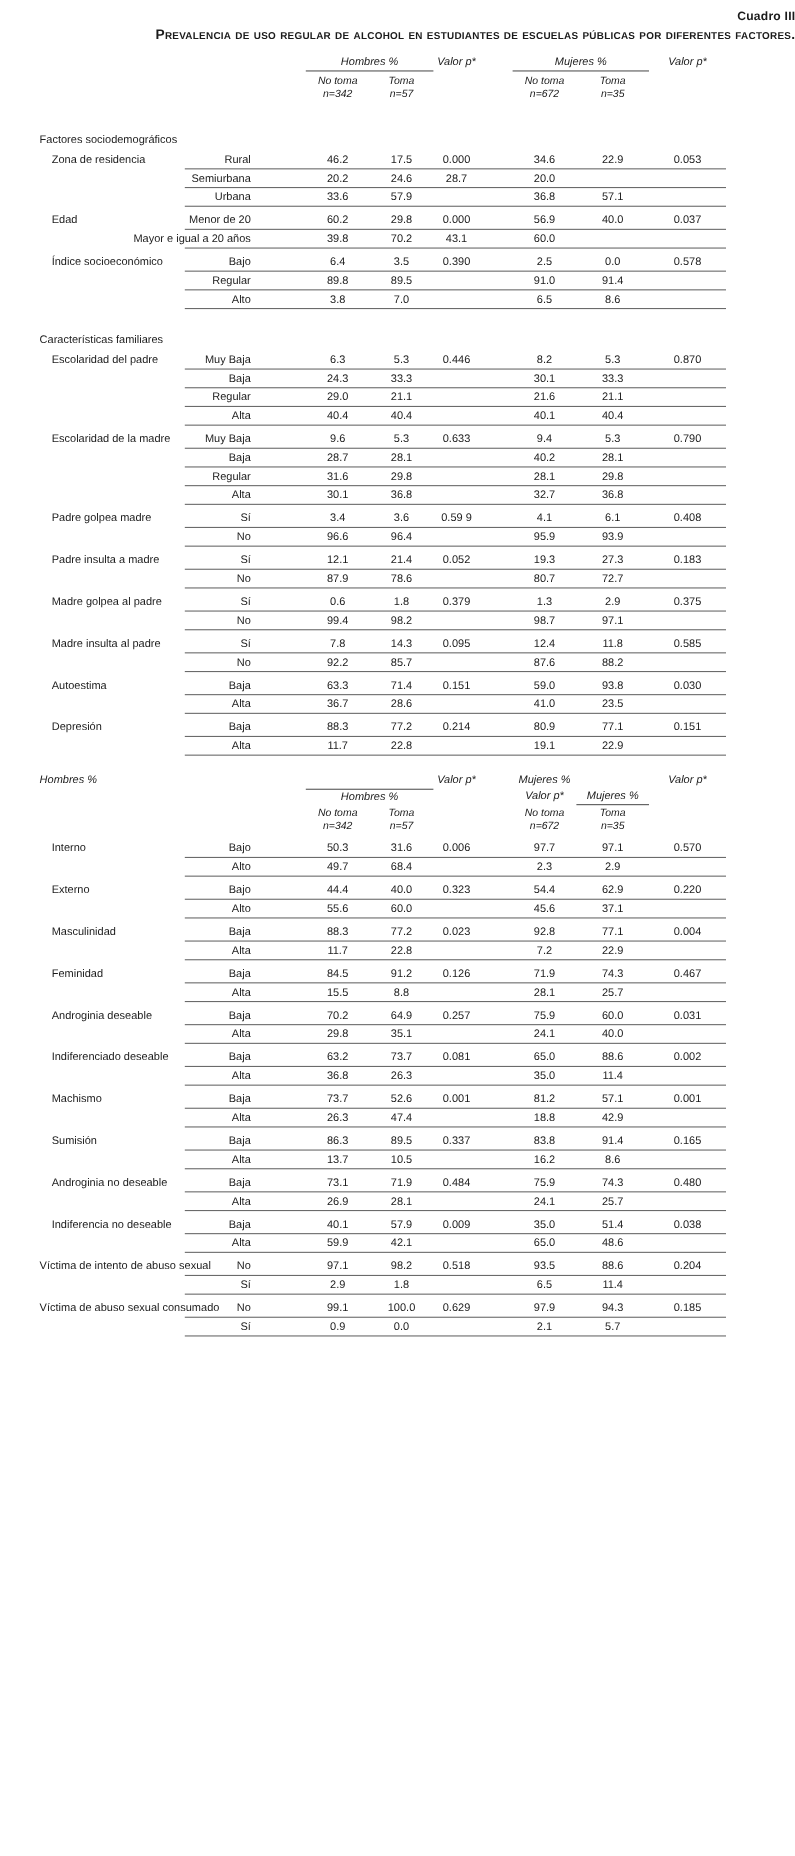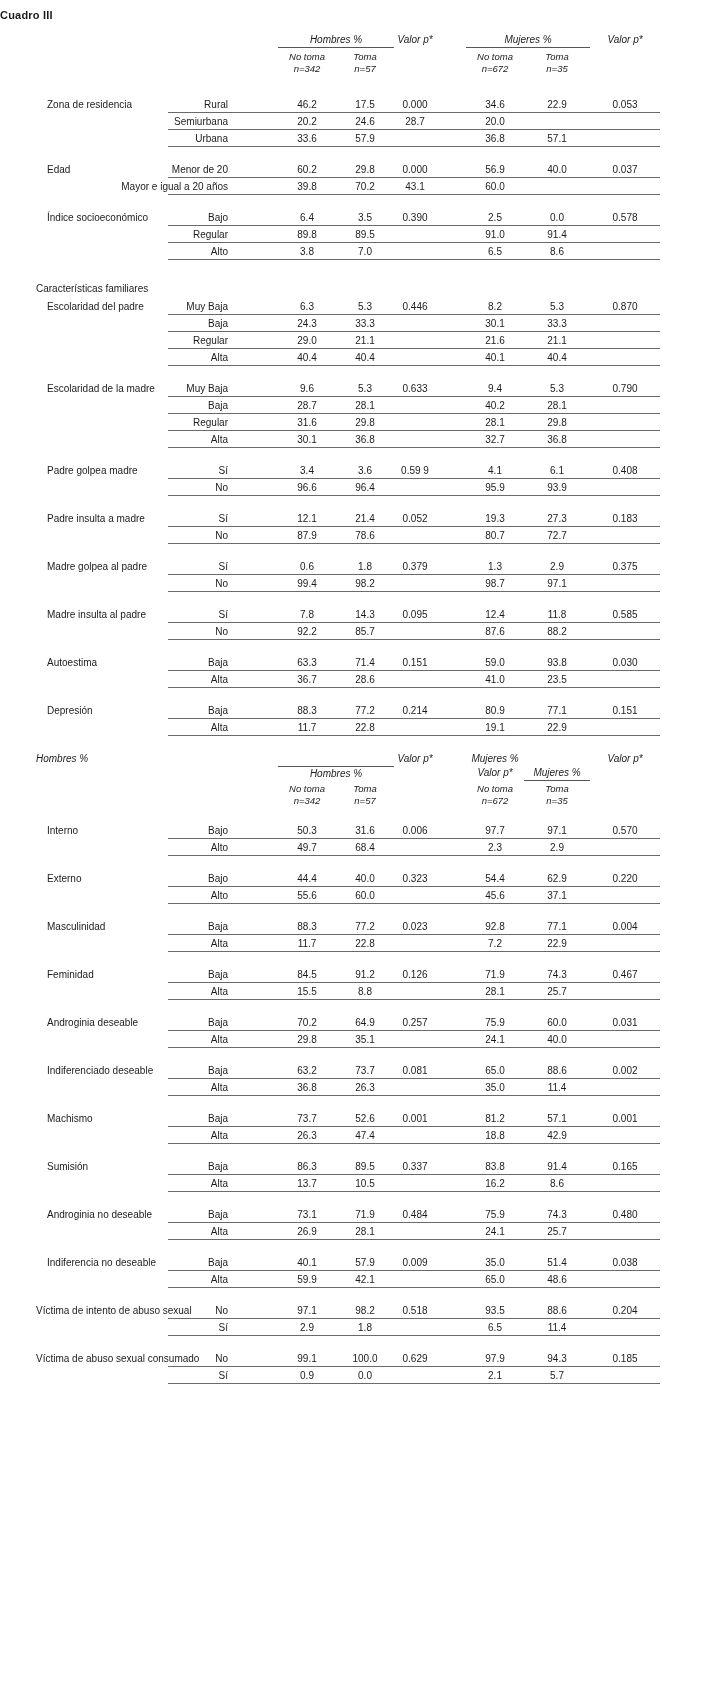--- a/index.html
+++ b/index.html
@@ -1,29 +1,29 @@
 <!DOCTYPE html>
 <html><head>
 <meta charset="utf-8">
 <style>
   *{margin:0;padding:0;box-sizing:border-box}
   html{background:#fff}
   body{width:723px;height:1687px;background:#ffffff;font-family:"Liberation Sans",sans-serif;color:#1b1b1b;overflow:hidden}
   .page{padding-top:9px}
-  .titles{text-align:left;white-space:nowrap}
+  .titles{text-align:right;white-space:nowrap}
   .cuadro{font-size:11px;font-weight:700;letter-spacing:.2px}
   .maintitle{font-size:12.5px;font-weight:700;font-variant:small-caps;letter-spacing:.25px;margin-top:3px}
   .grid{display:grid;grid-template-columns:132px 62px 48px 58px 58px 42px 30px 58px 66px 70px;width:624px;margin-left:36px}
   .top-header{margin-top:12px}
   .hdr1{font-style:italic;font-size:10px;height:15px;line-height:14px}
   .span-hd{text-align:center;border-bottom:.7px solid #565656}
   .p-hd{text-align:center}
   .hdr2{font-style:italic;font-size:9.5px;line-height:11.5px;text-align:center;margin-top:3px;padding-bottom:8px}
   .section-header{margin-top:20px;margin-left:36px;height:17px;line-height:17px;font-size:10px;white-space:nowrap}
-  .group{margin-top:14px}
+  .group{margin-top:4px}
   .section-header + .group{margin-top:1px}
   .row{position:relative;height:17px;line-height:17px;font-size:10px}
   .row::after{content:"";position:absolute;left:132px;right:0;bottom:0;border-bottom:.7px solid #6a6a6a}
   .glabel{grid-column:1;white-space:nowrap}
   .glabel.indent{padding-left:11px}
   .level{grid-column:2;position:relative}
   .level span{position:absolute;right:2px;top:0;white-space:nowrap}
   .val{text-align:center}
   .gc1{grid-column:1}.gc4{grid-column:4}.gc5{grid-column:5}.gc6{grid-column:6}
   .gc8{grid-column:8}.gc9{grid-column:9}.gc10{grid-column:10}
@@ -36,20 +36,21 @@
   .mh-sub{font-style:italic;font-size:9.5px;line-height:11.5px;text-align:center;margin-top:2px;padding-bottom:2px}
   .ctr{text-align:center}.left{text-align:left}
 </style>
 </head>
 <body>
 
 <div class="page">
 
   <div class="titles">
     <div class="cuadro">Cuadro III</div>
+    <div class="maintitle">Prevalencia de uso regular de alcohol en estudiantes de escuelas públicas por diferentes factores.</div>
   </div>
 
   <div class="top-header">
     <div class="grid hdr1">
       <div class="gc45 span-hd">Hombres %</div>
       <div class="gc6 p-hd">Valor p*</div>
       <div class="gc89 span-hd">Mujeres %</div>
       <div class="gc10 p-hd">Valor p*</div>
     </div>
     <div class="grid hdr2">
@@ -66,20 +67,21 @@
         <div>n=672</div>
       </div>
       <div class="gc9">
         <div>Toma</div>
         <div>n=35</div>
       </div>
     </div>
   </div>
 
   <div id="table-body">
+      <div class="section-header">Factores sociodemográficos</div>
       <div class="group">
         <div class="grid row">
           <div class="glabel indent">Zona de residencia</div>
           <div class="level">
             <span>Rural</span>
           </div>
           <div class="val gc4">46.2</div>
           <div class="val gc5">17.5</div>
           <div class="val gc6">0.000</div>
           <div class="val gc8">34.6</div>

